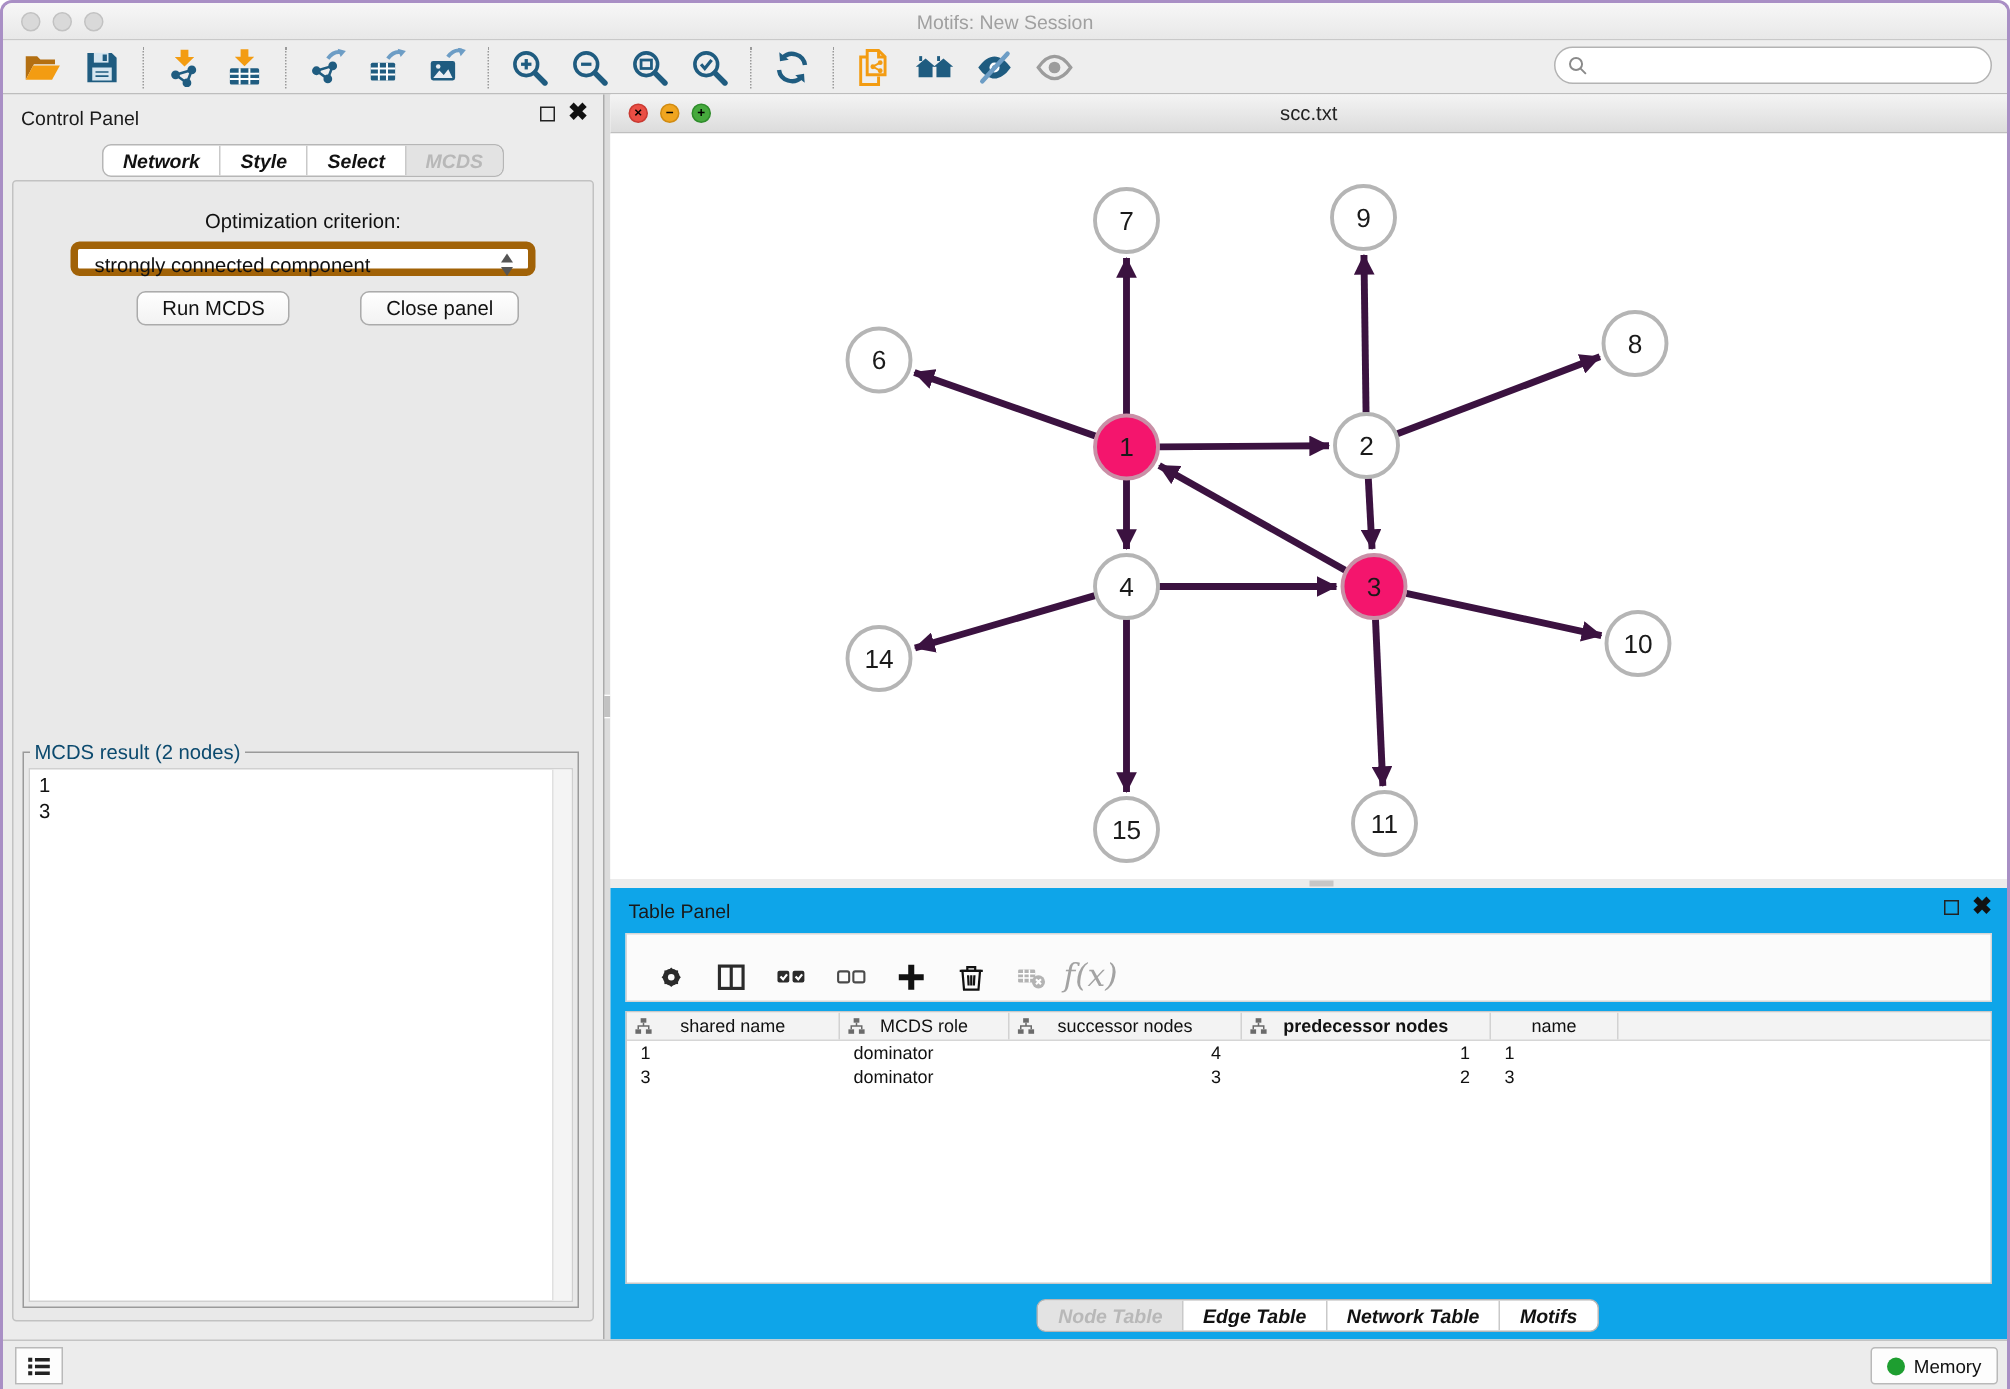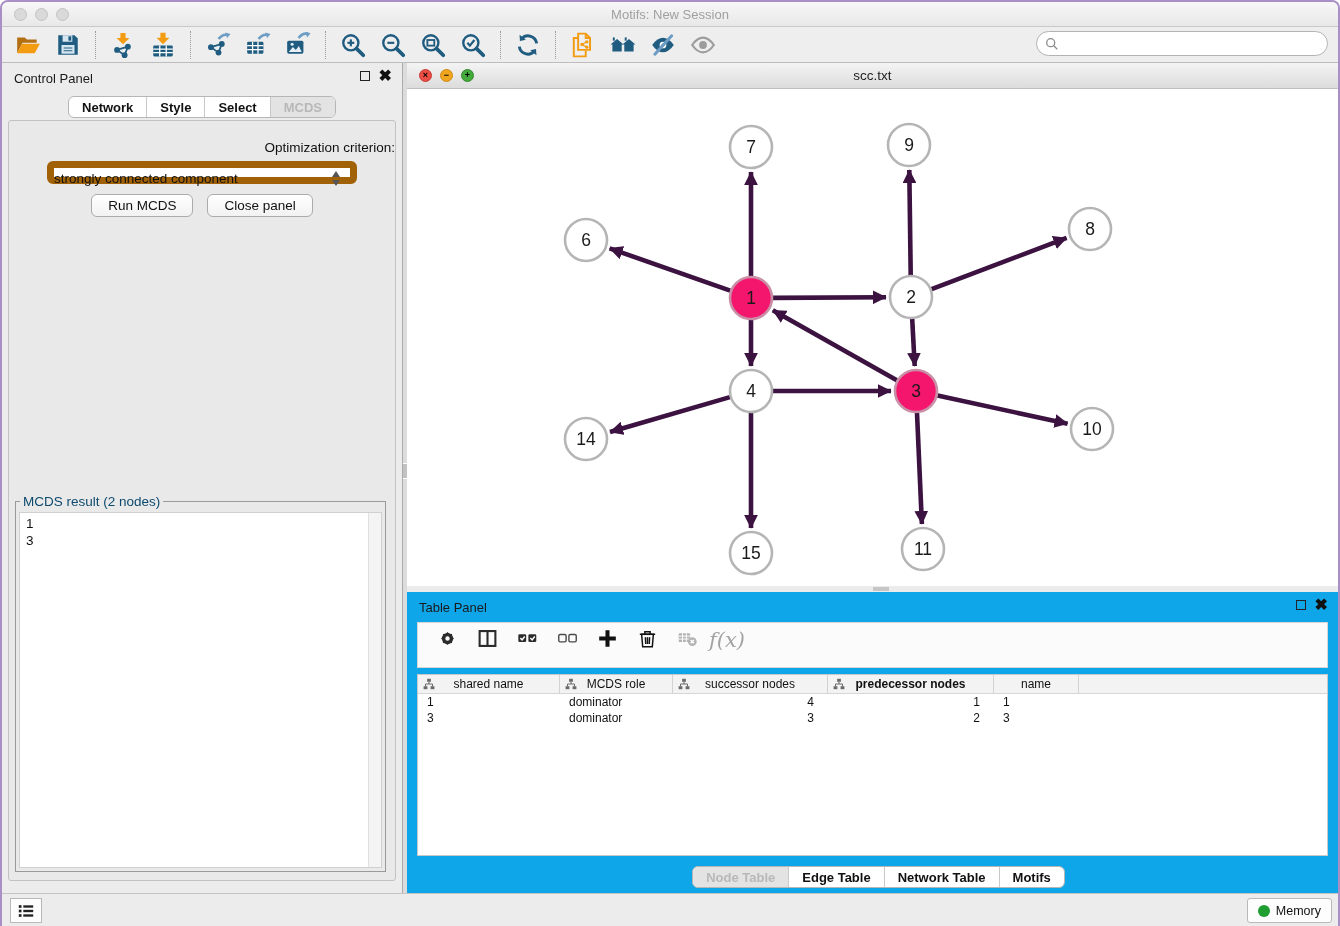--- a/index.html
+++ b/index.html
@@ -32,39 +32,39 @@
   .search svg{ width:14px; height:14px; }
   .search input{ border:none; outline:none; background:none; flex:1; font-size:13px; padding-left:5px; }
   
   .control-panel{ position:absolute; left:2px; top:63px; width:400px; bottom:33px; background:#ececec; }
   .panel-header{ position:relative; height:32px; }
   .panel-title{ position:absolute; left:12px; top:8px; font-size:13px; color:#1a1a1a; }
   .panel-btns{ position:absolute; right:10px; top:8px; display:flex; gap:9px; align-items:center; }
   .float-icon{ width:10px; height:10px; border:1.6px solid #222; display:inline-block; }
   .close-icon{ font-size:16px; font-weight:bold; color:#111; line-height:10px; }
   .seg{ display:flex; border:1px solid #b6b6b6; border-radius:6px; overflow:hidden; background:#fff;
-     height:22px; width:max-content; }
+     height:22px; width:max-content;font-style:italic; }
   .seg .tab{ padding:0 13px; line-height:21px; font-size:13px; color:#111; border-left:1px solid #c9c9c9;
      font-weight:bold; white-space:nowrap; }
   .seg .tab:first-child{ border-left:none; }
   .seg .tab.active{ background:#e3e3e3; color:#b8b8b8; }
   .cp-tabs{ position:absolute; top:33px; left:0; right:0; display:flex; justify-content:center; }
   .cp-body{ position:absolute; left:6px; right:6px; top:57px; bottom:12px; background:#e9e9e9;
      border:1px solid #c2c2c2; border-radius:3px; }
-  .opt-label{ position:absolute; top:19px; left:0; right:0; text-align:right; font-size:13.5px; color:#111; }
+  .opt-label{ position:absolute; top:19px; left:0; right:0; text-align:center; font-size:13.5px; color:#111; }
   .dropdown{ position:absolute; top:40px; left:38px; right:38px; height:23px; background:#fff;
-     border:7px solid #a16207; border-radius:6px; font-size:13.5px; line-height:21px; 
+     border:5px solid #a16207; border-radius:6px; font-size:13.5px; line-height:21px; padding-left:11px;
      color:#111; }
   .spin{ position:absolute; right:9px; top:3px; width:9px; }
   .spin i{ display:block; width:0; height:0; border-left:4.5px solid transparent; border-right:4.5px solid transparent; }
   .spin i.up{ border-bottom:6px solid #555; margin-bottom:3px; }
   .spin i.down{ border-top:6px solid #555; }
   .cp-buttons{ position:absolute; top:73px; left:0; right:0; display:flex; justify-content:center; gap:14px; }
   .btn{ background:linear-gradient(#ffffff,#f2f2f2); border:1px solid #ababab; border-radius:6px;
-     height:23px; padding:0 16px; font-size:13.5px; color:#111; font-family:inherit; }
+     height:23px; padding:0 16px; font-size:13.5px; color:#111; font-family:inherit;margin-left:33px; }
   .result-box{ position:absolute; left:6px; right:9px; top:373px; height:378px; border:1px solid #9a9a9a;
      padding:0; }
   .result-box legend{ font-size:13.5px; color:#0c4a6e; margin-left:4px; padding:0 3px; }
   .result-inner{ position:absolute; left:3px; right:3px; top:3px; bottom:3px; background:#fff;
      border:1px solid #d0d0d0; }
   .result-text{ position:absolute; left:6px; top:2px; right:16px; font-size:13.5px; color:#111;
      white-space:pre-line; line-height:17px; }
   .result-scroll{ position:absolute; right:0; top:0; bottom:0; width:13px; background:#f4f4f4;
      border-left:1px solid #e0e0e0; }
   
@@ -81,21 +81,21 @@
   .nw-title{ position:absolute; left:0; right:0; top:0; line-height:26px; text-align:center;
      font-size:13.5px; color:#222; }
   .nw-canvas{ position:absolute; left:0; right:0; top:26px; bottom:0; background:#fff; }
   .nw-canvas svg{ display:block; }
   .h-divider{ position:absolute; left:407px; right:2px; top:586px; height:6px; background:#ececec; }
   .h-grip{ position:absolute; left:50%; top:1px; width:16px; height:4px; background:#c6c6c6; }
   
   .table-panel{ position:absolute; left:407px; top:592px; right:2px; bottom:33px; background:#0ea5e9; }
   .tp-toolbar{ position:absolute; left:10px; right:10px; top:30px; height:46px; background:#fbfbfb;
      border:1px solid #d6d6d6; display:flex; align-items:center; gap:6px; padding-left:12px; }
-  .tpb{ width:34px; height:34px; background:none; border:none; display:flex; align-items:flex-start; justify-content:center; }
+  .tpb{ width:34px; height:34px; background:none; border:none; display:flex; align-items:flex-end; justify-content:center; }
   .tpb svg{ width:21px; height:21px; }
   .tpb .fx{ font-family:"DejaVu Serif", serif; font-style:italic; font-size:21px; color:#a3a3a3; }
   .tp-table{ position:absolute; left:10px; right:10px; top:82px; height:182px; background:#fff;
      border:1px solid #c9c9c9; overflow:hidden; font-size:12px; }
   .thead{ display:flex; height:19px; background:#f3f3f3; border-bottom:1px solid #d6d6d6; }
   .th{ position:relative; display:flex; align-items:center; justify-content:center;
      border-right:1px solid #d2d2d2; color:#111; font-size:12px; }
   .th svg{ position:absolute; left:5px; width:12px; height:12px; }
   .trow{ display:flex; height:16px; align-items:center; }
   .td{ overflow:hidden; white-space:nowrap; color:#111; }

